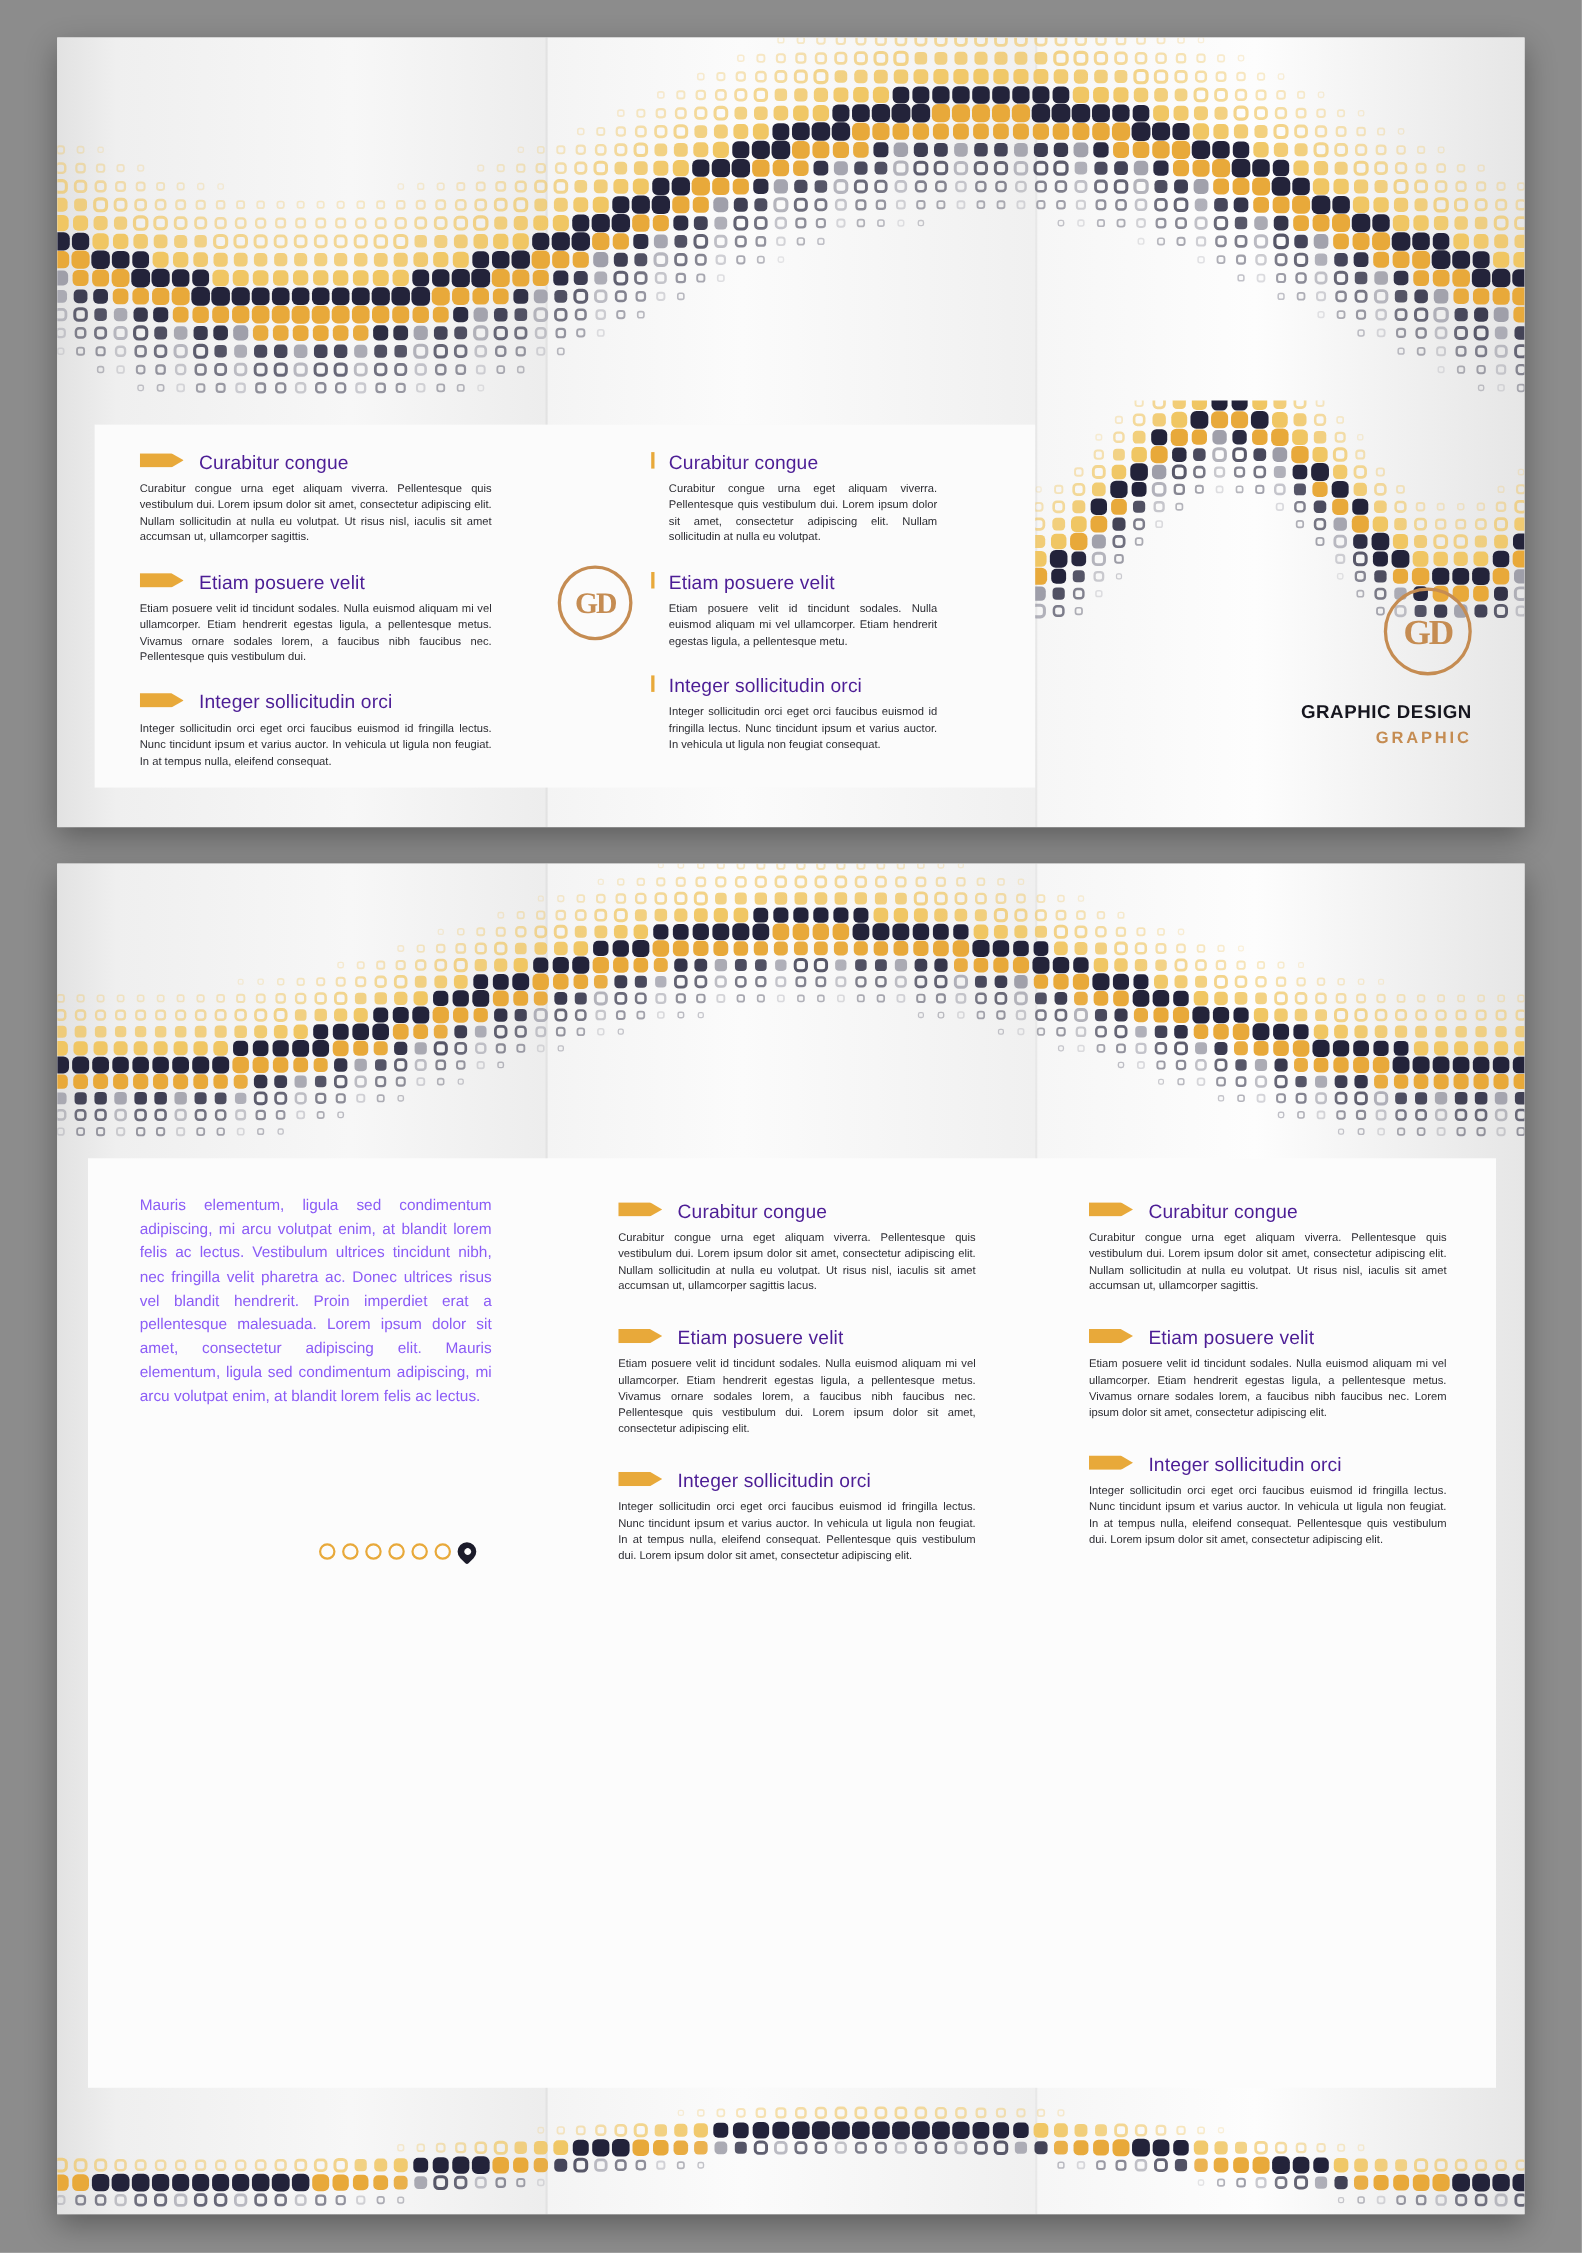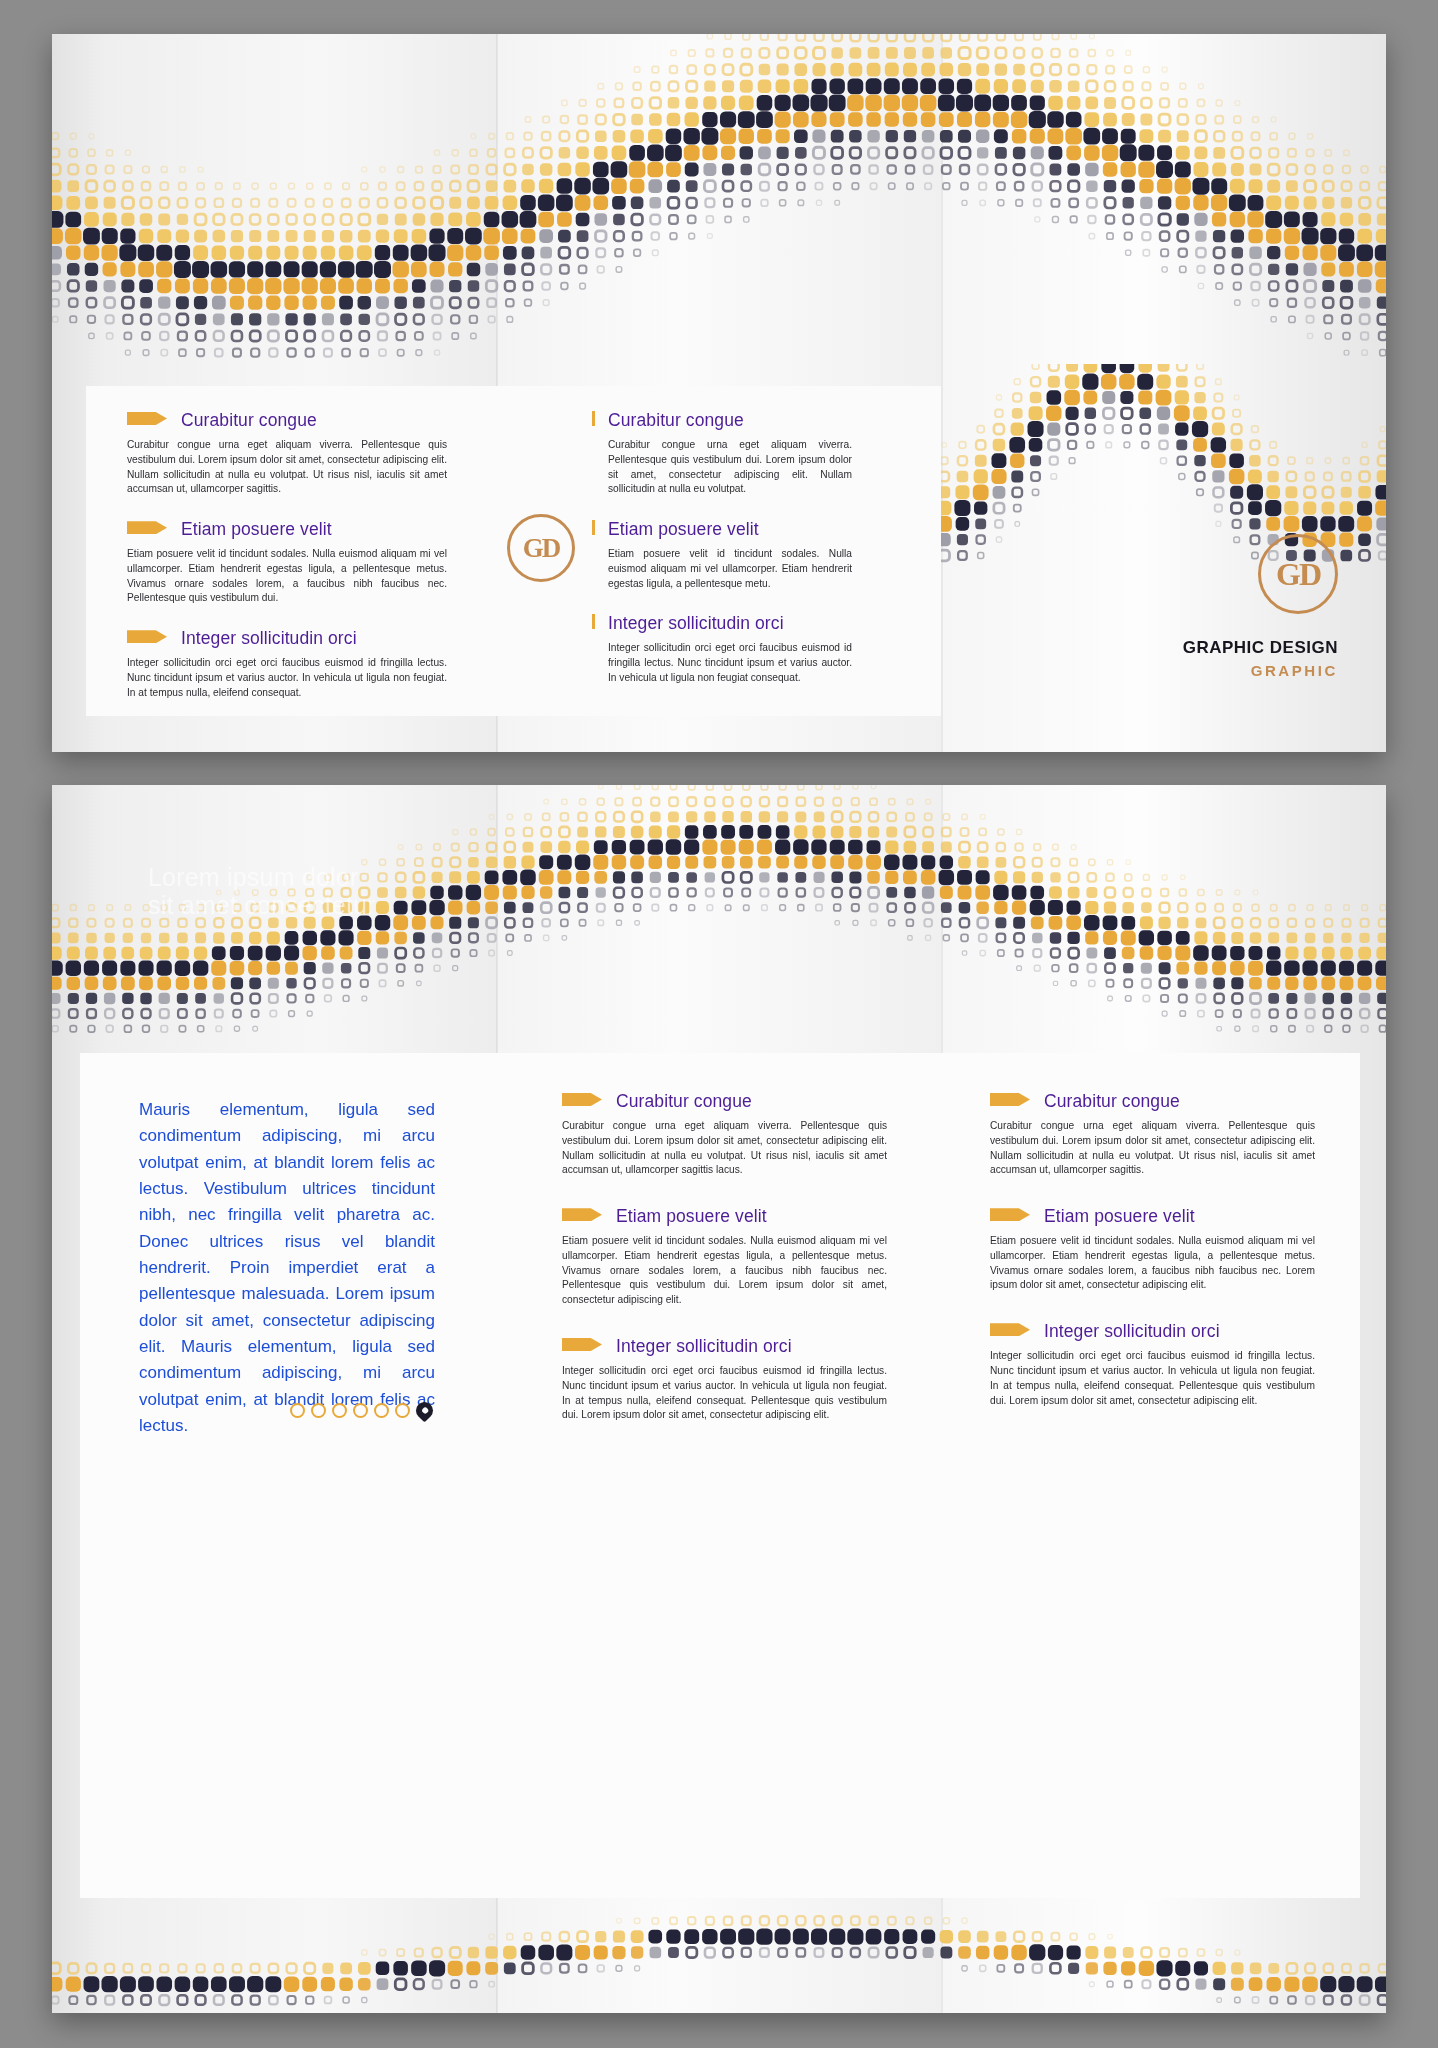--- a/index.html
+++ b/index.html
@@ -69,21 +69,21 @@
 
   .ghost{
     position:absolute;color:rgba(255,255,255,.62);font-size:25px;line-height:1.12;
     font-weight:300;letter-spacing:.2px;
   }
 
   .lead-title{
     color:#c58c52;font-size:28px;line-height:1.22;font-weight:400;margin:0 0 20px 0;
   }
   .lead-body{
-    color:#1d4ed8;font-size:17px;line-height:1.55;margin:12px;text-align:justify;
+    color:#8b5cf6;font-size:14px;line-height:1.55;margin:0;text-align:justify;
   }
 
   .dotrow{position:absolute;display:flex;align-items:center;gap:6px;}
   .dotrow i{display:block;width:11px;height:11px;border:2px solid #e8a93a;border-radius:50%;}
   .pin{
     width:17px;height:17px;border-radius:50% 50% 50% 2px;
     background:#1b1b2a;transform:rotate(-45deg);display:flex;align-items:center;justify-content:center;
   }
   .pin::after{content:"";width:6px;height:6px;border-radius:50%;background:#fbfbfb;}
 </style>
@@ -1942,21 +1942,20 @@
         <rect x="1213.9" y="244.6" width="5.9" height="5.9" rx="1.9" fill="none" stroke="#23233a" stroke-width="1.53" opacity="0.37"></rect>
         <rect x="1231.8" y="244.4" width="6.2" height="6.2" rx="2.0" fill="none" stroke="#23233a" stroke-width="1.61" opacity="0.40"></rect>
         <rect x="1249.7" y="244.3" width="6.4" height="6.4" rx="2.1" fill="none" stroke="#9a9aa5" stroke-width="1.67" opacity="0.42"></rect>
         <rect x="1267.6" y="244.2" width="6.6" height="6.6" rx="2.2" fill="none" stroke="#23233a" stroke-width="1.71" opacity="0.43"></rect>
         <rect x="1285.6" y="244.2" width="6.6" height="6.6" rx="2.2" fill="none" stroke="#23233a" stroke-width="1.73" opacity="0.44"></rect>
         <rect x="1303.6" y="244.2" width="6.6" height="6.6" rx="2.2" fill="none" stroke="#9a9aa5" stroke-width="1.72" opacity="0.44"></rect>
         <rect x="1321.7" y="244.2" width="6.5" height="6.5" rx="2.2" fill="none" stroke="#23233a" stroke-width="1.69" opacity="0.43"></rect>
       </svg>
   </div>
 
-  <div class="ghost" style="left:96px;top:78px;width:240px;">Lorem ipsum dolor sit amet consectetur</div>
 
   <div class="band" style="bottom:0;height:110px;">
     <svg class="dots" id="svg-in-bot" viewBox="0 0 1334 110" preserveAspectRatio="none">
         <rect x="565.6" y="21.3" width="4.6" height="4.6" rx="1.5" fill="none" stroke="#f0c663" stroke-width="1.19" opacity="0.24"></rect>
         <rect x="583.2" y="20.9" width="5.4" height="5.4" rx="1.8" fill="none" stroke="#f0c663" stroke-width="1.41" opacity="0.31"></rect>
         <rect x="600.8" y="20.5" width="6.2" height="6.2" rx="2.0" fill="none" stroke="#f0c663" stroke-width="1.60" opacity="0.37"></rect>
         <rect x="618.5" y="20.1" width="6.9" height="6.9" rx="2.3" fill="none" stroke="#f0c663" stroke-width="1.78" opacity="0.43"></rect>
         <rect x="636.2" y="19.8" width="7.5" height="7.5" rx="2.5" fill="none" stroke="#f0c663" stroke-width="1.94" opacity="0.48"></rect>
         <rect x="654.0" y="19.6" width="8.0" height="8.0" rx="2.6" fill="none" stroke="#f0c663" stroke-width="2.07" opacity="0.53"></rect>
         <rect x="671.8" y="19.4" width="8.4" height="8.4" rx="2.8" fill="none" stroke="#f0c663" stroke-width="2.18" opacity="0.56"></rect>

